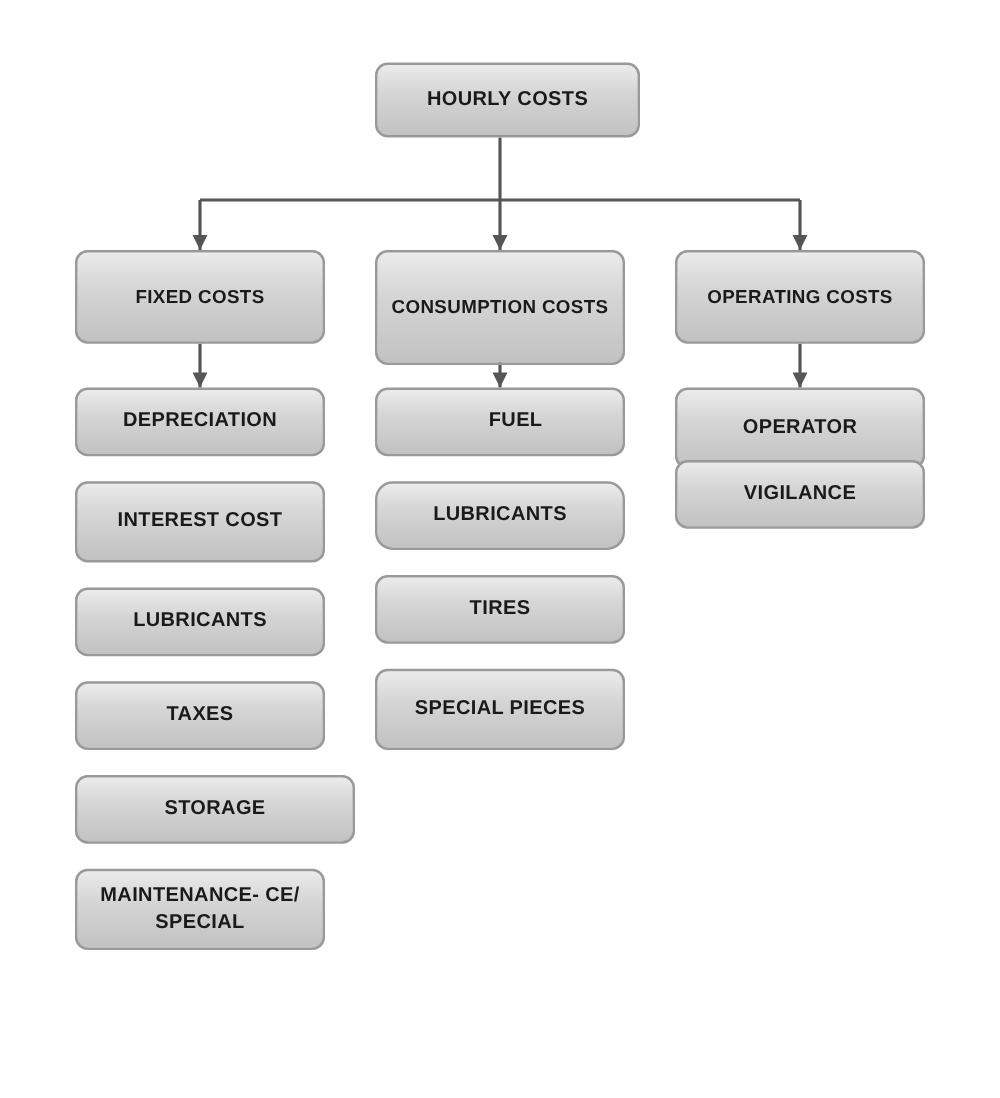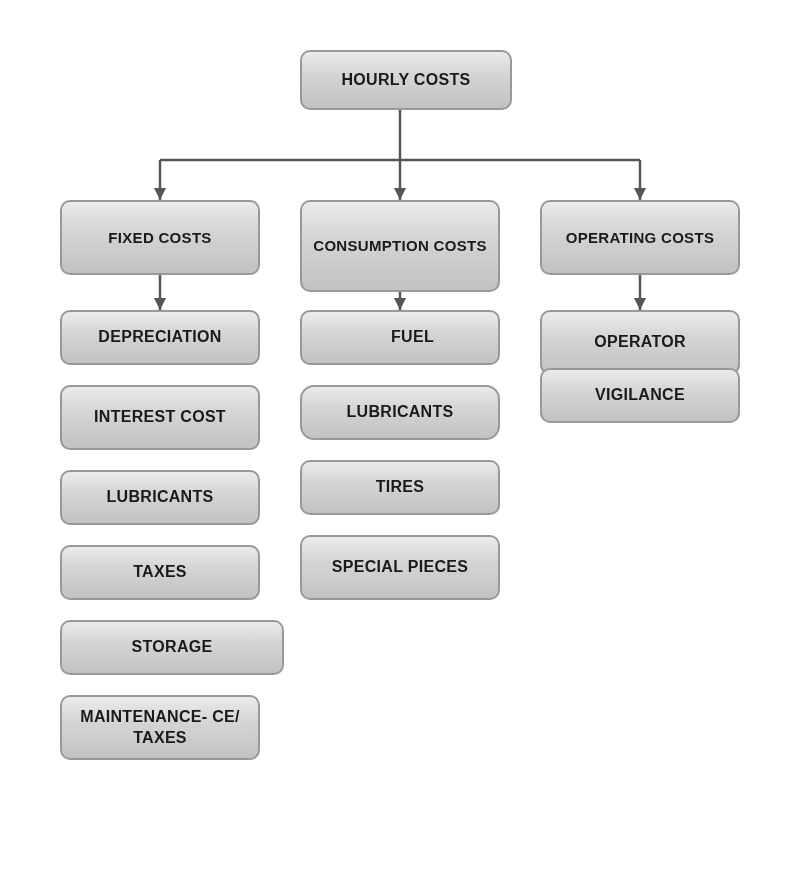--- a/index.html
+++ b/index.html
@@ -99,21 +99,21 @@
     <div class="box" style="left:30px; top:280px; width:200px; height:55px;">DEPRECIATION</div>
 
     <div class="box" style="left:30px; top:355px; width:200px; height:65px;">INTEREST COST</div>
 
     <div class="box" style="left:30px; top:440px; width:200px; height:55px;">LUBRICANTS</div>
 
     <div class="box" style="left:30px; top:515px; width:200px; height:55px;">TAXES</div>
 
     <div class="box" style="left:30px; top:590px; width:224px; height:55px;">STORAGE</div>
 
-    <div class="box" style="left:30px; top:665px; width:200px; height:65px;">MAINTENANCE- CE/ TAXES</div>
+    <div class="box" style="left:30px; top:665px; width:200px; height:65px;">MAINTENANCE- CE/ SPECIAL</div>
 
     <div class="box" style="left:270px; top:280px; width:200px; height:55px;padding-left:35px;">FUEL</div>
 
     <div class="box" style="left:270px; top:355px; width:200px; height:55px;border-radius:14px;">LUBRICANTS</div>
 
     <div class="box" style="left:270px; top:430px; width:200px; height:55px;">TIRES</div>
 
     <div class="box" style="left:270px; top:505px; width:200px; height:65px;">SPECIAL PIECES</div>
 
     <div class="box" style="left:510px; top:280px; width:200px; height:65px;">OPERATOR</div>

